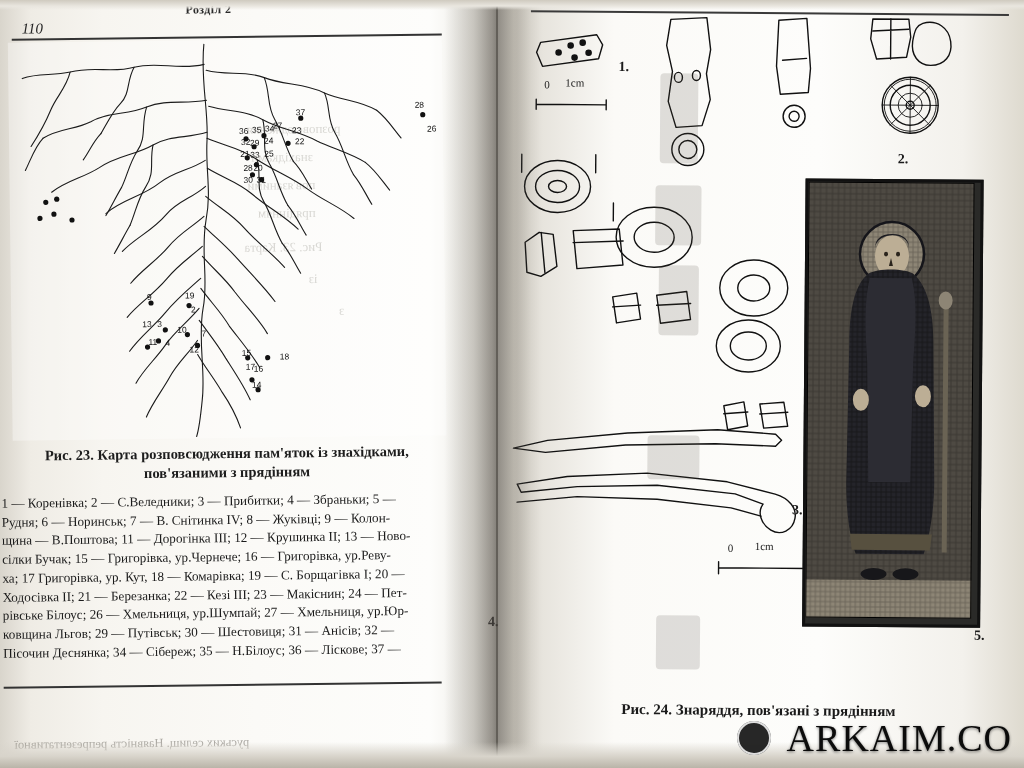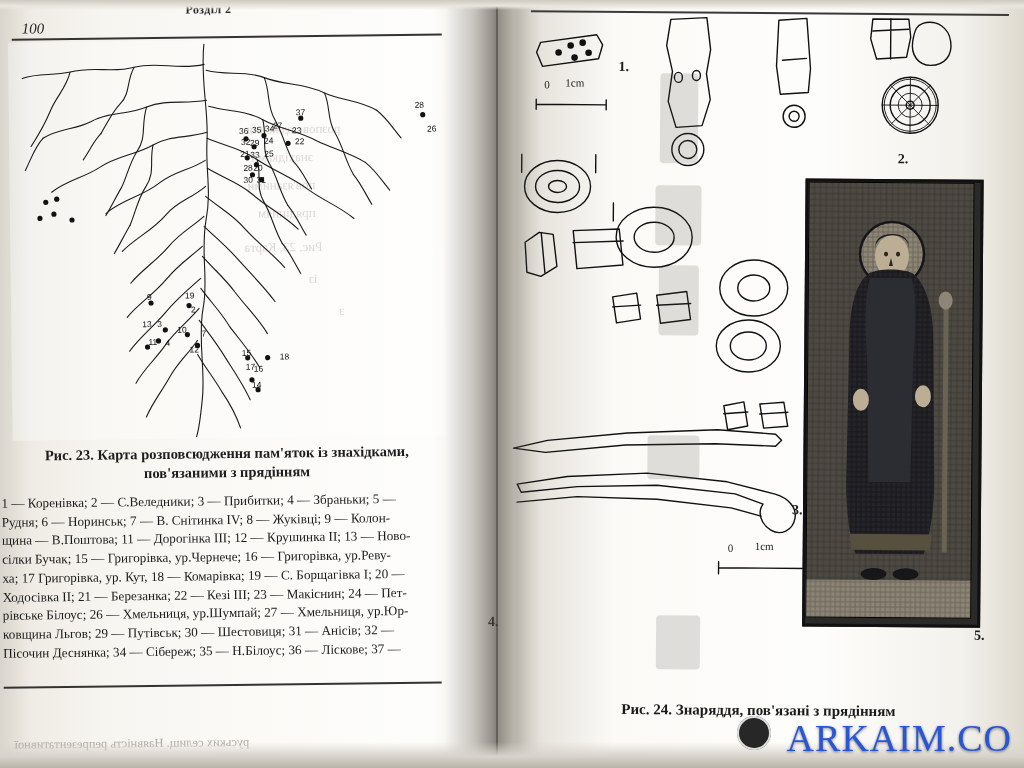--- a/index.html
+++ b/index.html
@@ -187,23 +187,23 @@
     font-size: 11px;
     color: #1b1b1b;
     margin-left: 13px;
   }
 
   
   .watermark {
     position: absolute;
     right: 12px; bottom: 8px;
     display: flex;
-    align-items: flex-start;
+    align-items: center;
     gap: 16px;
-    color: #1d4ed8;
+    color: #000000;
     font-family: "Liberation Serif", serif;
     font-size: 38px;
     letter-spacing: 1px;
     text-shadow: 0 1px 3px rgba(0,0,0,0.55);
     opacity: 0.95;
   }
   .watermark .dot {
     width: 34px; height: 34px;
     border-radius: 50%;
     background: #1c1c1c;
@@ -212,21 +212,21 @@
 </style>
 </head>
 <body>
 
 <div id="page">
 
   <div class="book-bg"></div>
 
   <div class="left-page">
 
-    <div class="folio">100</div>
+    <div class="folio">110</div>
     <div class="running-head">Розділ 2</div>
     <div class="rule-top"></div>
 
     <div class="ghost-block">
       <div class="ghost" style="left:0px; top:0px;">розповсюдження</div>
       <div class="ghost" style="left:4px; top:28px;">знахідками</div>
       <div class="ghost" style="left:0px; top:56px;">пов'язаними</div>
       <div class="ghost" style="left:10px; top:84px;">прядінням</div>
       <div class="ghost" style="left:-4px; top:118px;">Рис. 23. Карта</div>
       <div class="ghost" style="left:60px; top:150px;">із</div>

